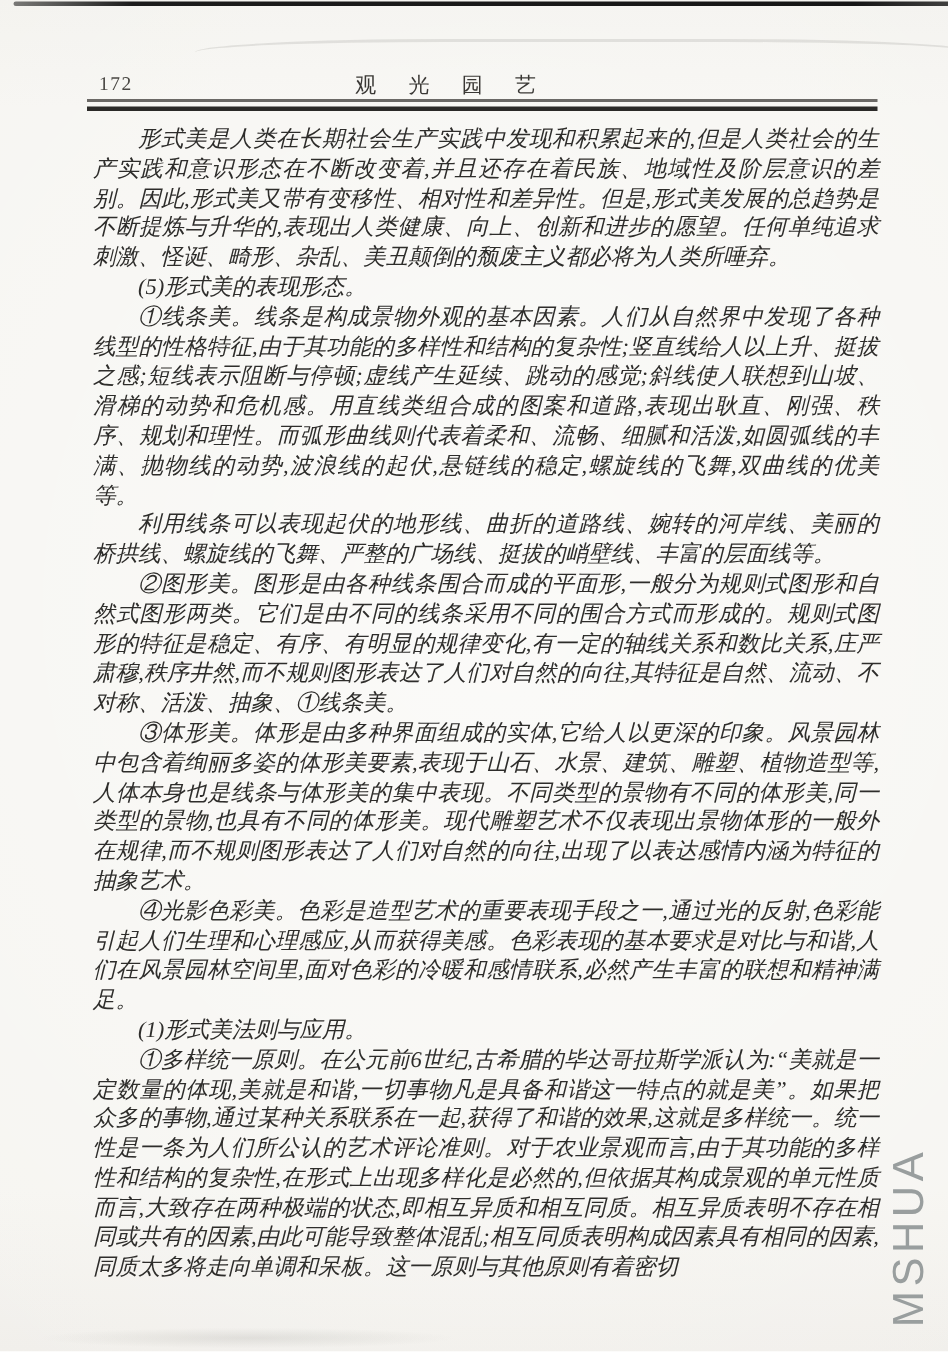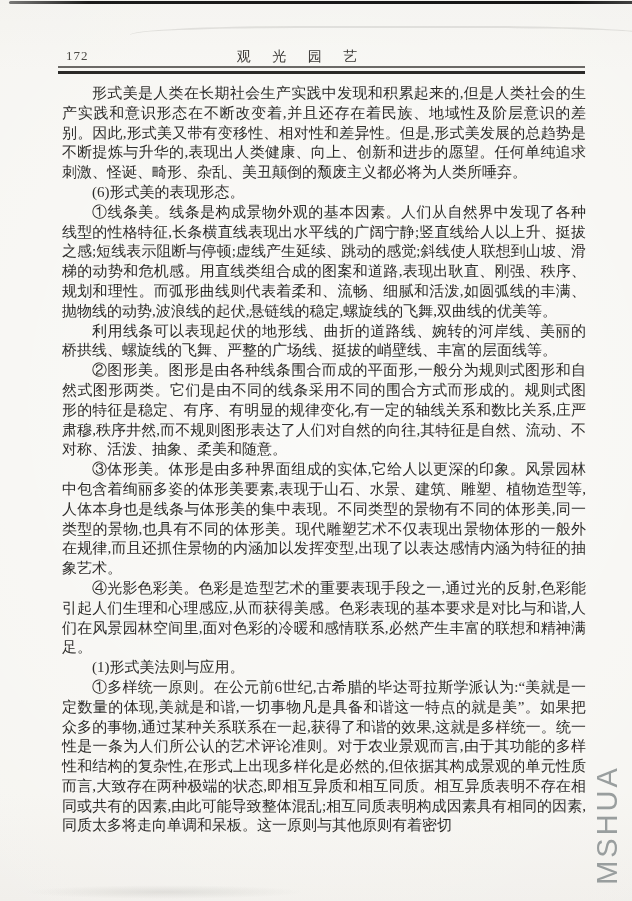--- a/index.html
+++ b/index.html
@@ -79,20 +79,21 @@
     font-size: 15px;
     line-height: 19.8px;
     text-align: justify;
     text-justify: inter-character;
     color: #2e2d2b;
   }
   .body-text p {
     margin: 0;
     padding: 0;
     text-indent: 2em;
+    font-style: italic;
   }
   .watermark {
     position: absolute;
     top: 825px; left: 607px;
     transform: translate(-50%, -50%) rotate(-90deg);
     font-family: "Liberation Sans", "DejaVu Sans", sans-serif;
     font-size: 29px;
     letter-spacing: 3px;
     color: #999e9e;
     white-space: nowrap;
@@ -108,25 +109,25 @@
   <div class="scan-smudge-bottom"></div>
 
   <div class="header">
     <span class="page-number">172</span>
     <span class="running-title">观 光 园 艺</span>
   </div>
   <div class="header-rule"></div>
 
   <div class="body-text">
     <p>形式美是人类在长期社会生产实践中发现和积累起来的,但是人类社会的生产实践和意识形态在不断改变着,并且还存在着民族、地域性及阶层意识的差别。因此,形式美又带有变移性、相对性和差异性。但是,形式美发展的总趋势是不断提炼与升华的,表现出人类健康、向上、创新和进步的愿望。任何单纯追求刺激、怪诞、畸形、杂乱、美丑颠倒的颓废主义都必将为人类所唾弃。</p>
-    <p>(6)形式美的表现形态。</p>
-    <p>①线条美。线条是构成景物外观的基本因素。人们从自然界中发现了各种线型的性格特征,长条横直线表现出水平线的广阔宁静;竖直线给人以上升、挺拔之感;短线表示阻断与停顿;虚线产生延续、跳动的感觉;斜线使人联想到山坡、滑梯的动势和危机感。用直线类组合成的图案和道路,表现出耿直、刚强、秩序、规划和理性。而弧形曲线则代表着柔和、流畅、细腻和活泼,如圆弧线的丰满、抛物线的动势,波浪线的起伏,悬链线的稳定,螺旋线的飞舞,双曲线的优美等。</p>
+    <p>(5)形式美的表现形态。</p>
+    <p>①线条美。线条是构成景物外观的基本因素。人们从自然界中发现了各种线型的性格特征,由于其功能的多样性和结构的复杂性;竖直线给人以上升、挺拔之感;短线表示阻断与停顿;虚线产生延续、跳动的感觉;斜线使人联想到山坡、滑梯的动势和危机感。用直线类组合成的图案和道路,表现出耿直、刚强、秩序、规划和理性。而弧形曲线则代表着柔和、流畅、细腻和活泼,如圆弧线的丰满、抛物线的动势,波浪线的起伏,悬链线的稳定,螺旋线的飞舞,双曲线的优美等。</p>
     <p>利用线条可以表现起伏的地形线、曲折的道路线、婉转的河岸线、美丽的桥拱线、螺旋线的飞舞、严整的广场线、挺拔的峭壁线、丰富的层面线等。</p>
-    <p>②图形美。图形是由各种线条围合而成的平面形,一般分为规则式图形和自然式图形两类。它们是由不同的线条采用不同的围合方式而形成的。规则式图形的特征是稳定、有序、有明显的规律变化,有一定的轴线关系和数比关系,庄严肃穆,秩序井然,而不规则图形表达了人们对自然的向往,其特征是自然、流动、不对称、活泼、抽象、柔美和随意。</p>
-    <p>③体形美。体形是由多种界面组成的实体,它给人以更深的印象。风景园林中包含着绚丽多姿的体形美要素,表现于山石、水景、建筑、雕塑、植物造型等,人体本身也是线条与体形美的集中表现。不同类型的景物有不同的体形美,同一类型的景物,也具有不同的体形美。现代雕塑艺术不仅表现出景物体形的一般外在规律,而且还抓住景物的内涵加以发挥变型,出现了以表达感情内涵为特征的抽象艺术。</p>
+    <p>②图形美。图形是由各种线条围合而成的平面形,一般分为规则式图形和自然式图形两类。它们是由不同的线条采用不同的围合方式而形成的。规则式图形的特征是稳定、有序、有明显的规律变化,有一定的轴线关系和数比关系,庄严肃穆,秩序井然,而不规则图形表达了人们对自然的向往,其特征是自然、流动、不对称、活泼、抽象、①线条美。</p>
+    <p>③体形美。体形是由多种界面组成的实体,它给人以更深的印象。风景园林中包含着绚丽多姿的体形美要素,表现于山石、水景、建筑、雕塑、植物造型等,人体本身也是线条与体形美的集中表现。不同类型的景物有不同的体形美,同一类型的景物,也具有不同的体形美。现代雕塑艺术不仅表现出景物体形的一般外在规律,而不规则图形表达了人们对自然的向往,出现了以表达感情内涵为特征的抽象艺术。</p>
     <p>④光影色彩美。色彩是造型艺术的重要表现手段之一,通过光的反射,色彩能引起人们生理和心理感应,从而获得美感。色彩表现的基本要求是对比与和谐,人们在风景园林空间里,面对色彩的冷暖和感情联系,必然产生丰富的联想和精神满足。</p>
     <p>(1)形式美法则与应用。</p>
     <p>①多样统一原则。在公元前6世纪,古希腊的毕达哥拉斯学派认为:“美就是一定数量的体现,美就是和谐,一切事物凡是具备和谐这一特点的就是美”。如果把众多的事物,通过某种关系联系在一起,获得了和谐的效果,这就是多样统一。统一性是一条为人们所公认的艺术评论准则。对于农业景观而言,由于其功能的多样性和结构的复杂性,在形式上出现多样化是必然的,但依据其构成景观的单元性质而言,大致存在两种极端的状态,即相互异质和相互同质。相互异质表明不存在相同或共有的因素,由此可能导致整体混乱;相互同质表明构成因素具有相同的因素,同质太多将走向单调和呆板。这一原则与其他原则有着密切</p>
   </div>
 
   <div class="watermark">MSHUA</div>
 
 </div>
 
 </body></html>

